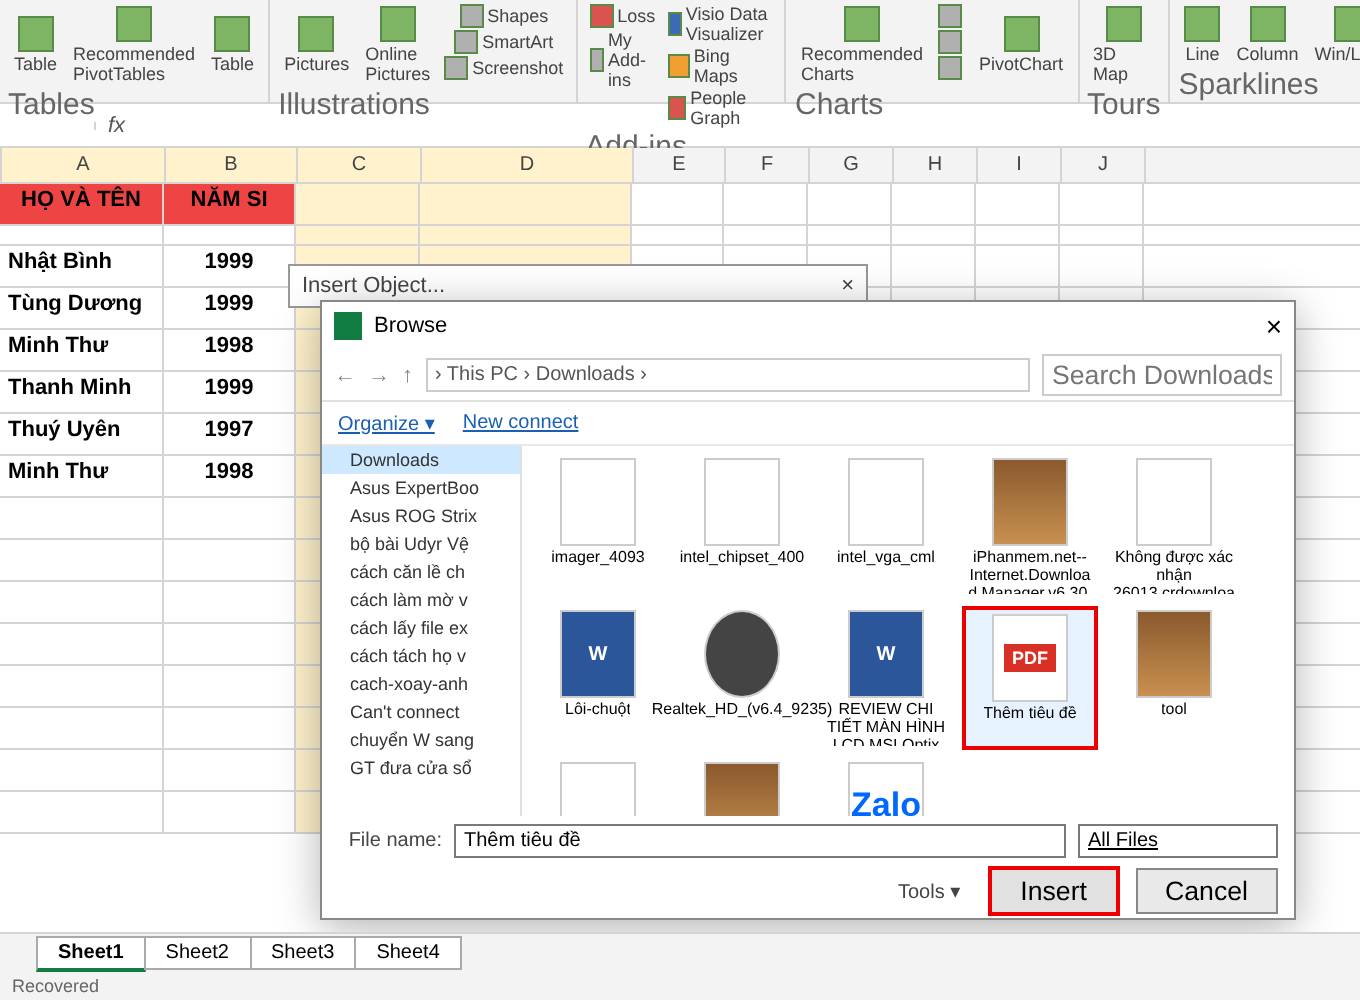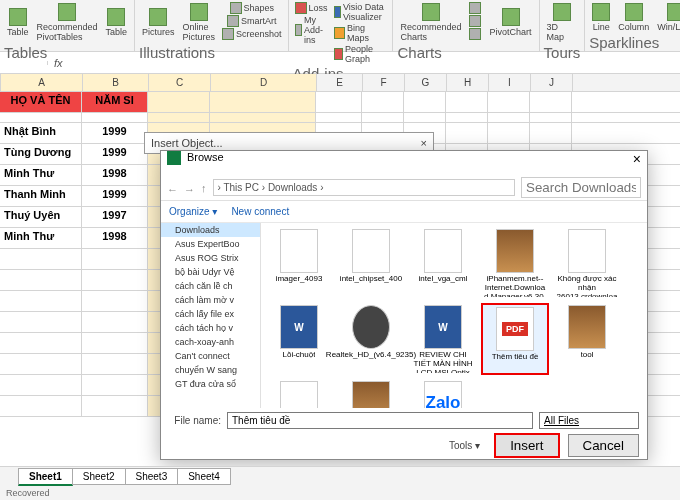--- a/index.html
+++ b/index.html
@@ -30,28 +30,28 @@
 .cell { border-right: 1px solid #d4d4d4; padding: 2px 4px; font-size: 11px; overflow: hidden; white-space: nowrap; }
 .cell.sel { background: #fff2cc; }
 .hdr-cell { font-weight: bold; text-align: center; background: #ef4444; }
 .data-cell { text-align: center; background: #fff; }
 
 
 .dialog-shell { position: absolute; top: 132px; left: 144px; width: 290px; height: 22px; background: #fff; border: 1px solid #999; font-size: 11px; display: flex; align-items: center; padding: 0 6px; color: #444; }
 .dialog-shell .x { margin-left: auto; }
 
 .browse-dialog { position: absolute; top: 150px; left: 160px; width: 488px; height: 310px; background: #fff; border: 1px solid #888; box-shadow: 0 4px 20px rgba(0,0,0,0.3); }
-.dlg-title { height: 24px; display: flex; padding: 0 6px; font-size: 11px; }
+.dlg-title { height: 24px; display: flex; align-items: center; padding: 0 6px; font-size: 11px; }
 .dlg-title .logo { width: 14px; height: 14px; background: #107c41; margin-right: 6px; }
 .dlg-title .close { margin-left: auto; font-size: 14px; cursor: pointer; }
 .dlg-nav { height: 26px; display: flex; align-items: center; padding: 0 6px; gap: 6px; border-bottom: 1px solid #e0e0e0; font-size: 10px; color: #555; }
 .dlg-nav .arrow { font-size: 11px; color: #888; }
 .dlg-nav .crumb { flex: 1; padding: 2px 4px; border: 1px solid #ccc; background: #fff; }
 .dlg-nav .search { width: 120px; padding: 2px 4px; border: 1px solid #ccc; color: #aaa; }
-.dlg-toolbar { height: 22px; display: flex; align-items: center; padding: 0 8px; gap: 14px; font-size: 10px; color: #1a5fb4; border-bottom: 1px solid #e8e8e8; }
+.dlg-toolbar { height: 22px; display: flex; align-items: center; padding: 0 8px; gap: 14px; font-size: 10px; color: #1a5fb4; border-bottom: 1px solid #e8e8e8; text-decoration: underline; }
 .dlg-body { display: flex; height: 185px; }
 .dlg-tree { width: 100px; border-right: 1px solid #e0e0e0; overflow: hidden; font-size: 9px; background: #fff; }
 .tree-item { padding: 2px 4px 2px 14px; color: #333; white-space: nowrap; overflow: hidden; }
 .tree-item.active { background: #cde8ff; }
 .dlg-files { flex: 1; padding: 4px; display: flex; flex-wrap: wrap; gap: 4px; align-content: flex-start; overflow: hidden; }
 .file-item { width: 68px; display: flex; flex-direction: column; align-items: center; font-size: 8px; text-align: center; padding: 2px; }
 .file-item.selected { border: 2px solid #e00; background: #e6f2ff; }
 .file-icon { width: 38px; height: 44px; background: #fff; border: 1px solid #ccc; margin-bottom: 2px; display: flex; align-items: center; justify-content: center; font-size: 10px; font-weight: bold; position: relative; }
 .file-icon.word { background: #2b579a; color: #fff; }
 .file-icon.pdf { color: #fff; }

